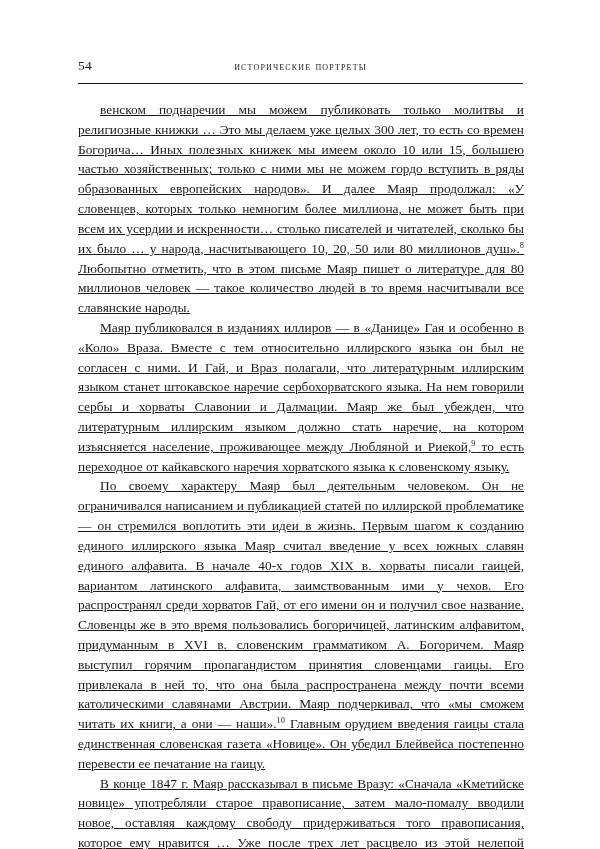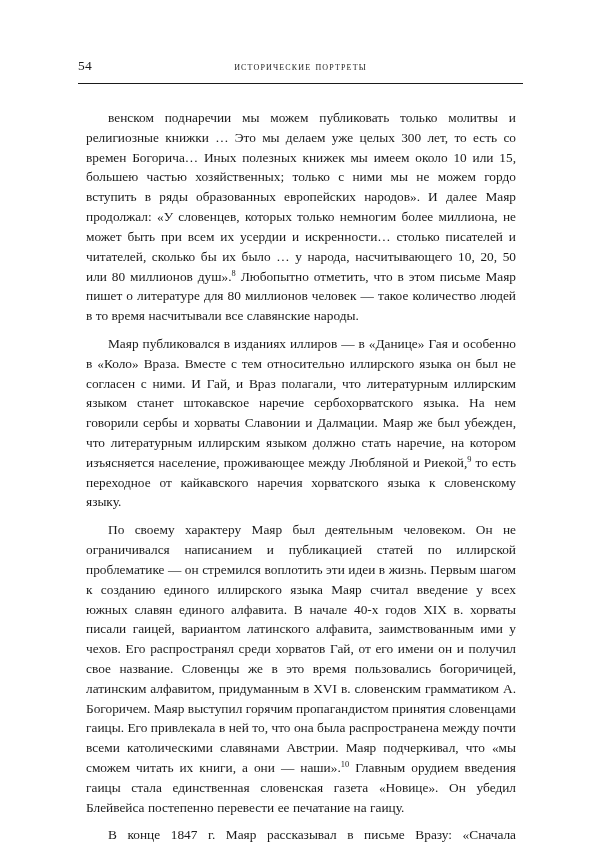--- a/index.html
+++ b/index.html
@@ -66,29 +66,30 @@
   }
 
   
   .textblock {
     position: absolute;
     left: 78px;
     top: 88px;
     width: 446px;
   }
   p.para {
-    margin: 8px;
+    margin: 0;
     text-align: justify;
     text-justify: inter-word;
     font-size: 13.35px;
     line-height: 19.82px;
     text-indent: 22px;
     hyphens: manual;
     -webkit-hyphens: manual;
     word-spacing: 0.1px;
+    text-decoration: underline;
   }
   sup.fn {
     font-size: 8.4px;
     vertical-align: super;
     line-height: 0;
   }
 </style>
 </head>
 <body>
 

